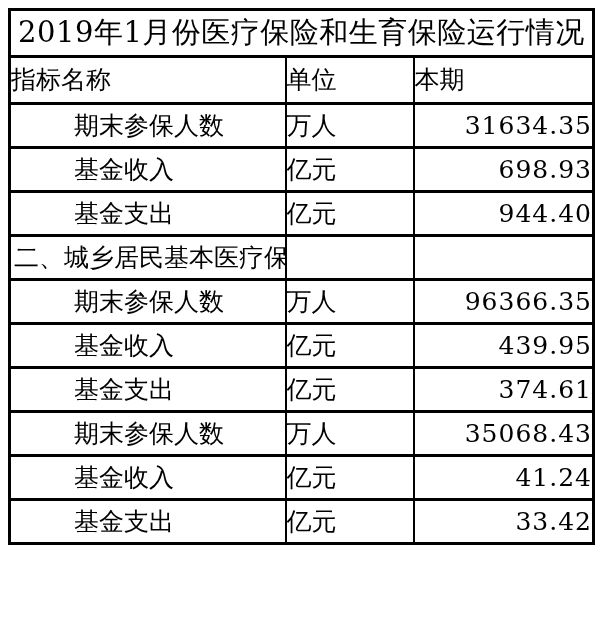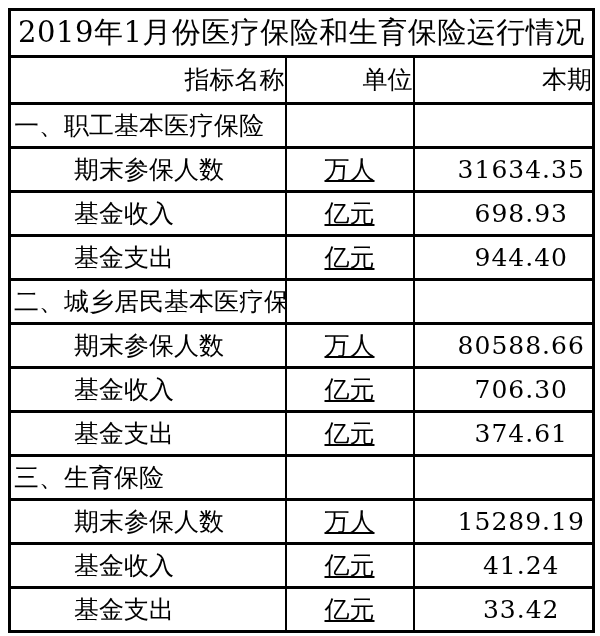--- a/index.html
+++ b/index.html
@@ -41,28 +41,28 @@
   }
   .title-cell {
     height: 44px;
     text-align: center;
     vertical-align: middle;
     font-size: 29px;
     letter-spacing: 0.5px;
   }
   .head-cell {
     height: 44px;
-    text-align: right;
+    text-align: left;
     vertical-align: middle;
   }
   .row-cell { height: 41px; vertical-align: middle; }
   .cell-indicator.section { text-align: left; padding-left: 3px; }
   .cell-indicator.item    { text-align: left; padding-left: 63px; }
-  .cell-unit  { text-align: center; text-decoration: underline; }
-  .cell-value { text-align: center; letter-spacing: 1px; padding-left: 36px; }
+  .cell-unit  { text-align: left; }
+  .cell-value { text-align: right; letter-spacing: 1px; padding-left: 36px; }
 </style>
 </head>
 <body>
 
 <div class="page">
   <table class="stat-table">
     <colgroup>
       <col class="c-indicator">
       <col class="c-unit">
       <col class="c-value">
@@ -70,25 +70,20 @@
     <tbody>
       <tr>
         <td class="title-cell" colspan="3">2019年1月份医疗保险和生育保险运行情况</td>
       </tr>
       <tr>
         <td class="head-cell">指标名称</td>
         <td class="head-cell">单位</td>
         <td class="head-cell">本期</td>
       </tr>
 
-      <tr>
-        <td class="row-cell cell-indicator section">一、职工基本医疗保险</td>
-        <td class="row-cell cell-unit"></td>
-        <td class="row-cell cell-value"></td>
-      </tr>
       <tr>
         <td class="row-cell cell-indicator item">期末参保人数</td>
         <td class="row-cell cell-unit">万人</td>
         <td class="row-cell cell-value">31634.35</td>
       </tr>
       <tr>
         <td class="row-cell cell-indicator item">基金收入</td>
         <td class="row-cell cell-unit">亿元</td>
         <td class="row-cell cell-value">698.93</td>
       </tr>
@@ -99,42 +94,37 @@
       </tr>
 
       <tr>
         <td class="row-cell cell-indicator section">二、城乡居民基本医疗保险</td>
         <td class="row-cell cell-unit"></td>
         <td class="row-cell cell-value"></td>
       </tr>
       <tr>
         <td class="row-cell cell-indicator item">期末参保人数</td>
         <td class="row-cell cell-unit">万人</td>
-        <td class="row-cell cell-value">80588.66</td>
+        <td class="row-cell cell-value">96366.35</td>
       </tr>
       <tr>
         <td class="row-cell cell-indicator item">基金收入</td>
         <td class="row-cell cell-unit">亿元</td>
-        <td class="row-cell cell-value">706.30</td>
+        <td class="row-cell cell-value">439.95</td>
       </tr>
       <tr>
         <td class="row-cell cell-indicator item">基金支出</td>
         <td class="row-cell cell-unit">亿元</td>
         <td class="row-cell cell-value">374.61</td>
       </tr>
 
       <tr>
-        <td class="row-cell cell-indicator section">三、生育保险</td>
-        <td class="row-cell cell-unit"></td>
-        <td class="row-cell cell-value"></td>
-      </tr>
-      <tr>
         <td class="row-cell cell-indicator item">期末参保人数</td>
         <td class="row-cell cell-unit">万人</td>
-        <td class="row-cell cell-value">15289.19</td>
+        <td class="row-cell cell-value">35068.43</td>
       </tr>
       <tr>
         <td class="row-cell cell-indicator item">基金收入</td>
         <td class="row-cell cell-unit">亿元</td>
         <td class="row-cell cell-value">41.24</td>
       </tr>
       <tr>
         <td class="row-cell cell-indicator item">基金支出</td>
         <td class="row-cell cell-unit">亿元</td>
         <td class="row-cell cell-value">33.42</td>

